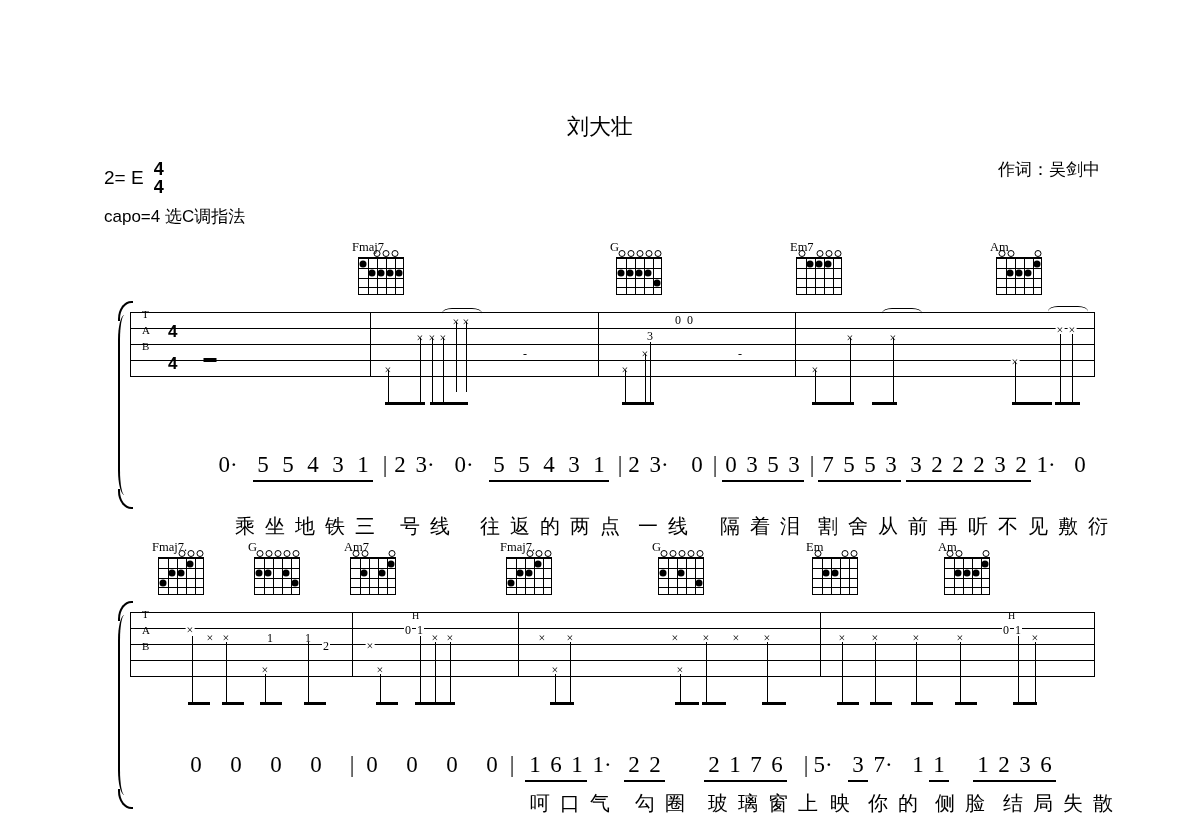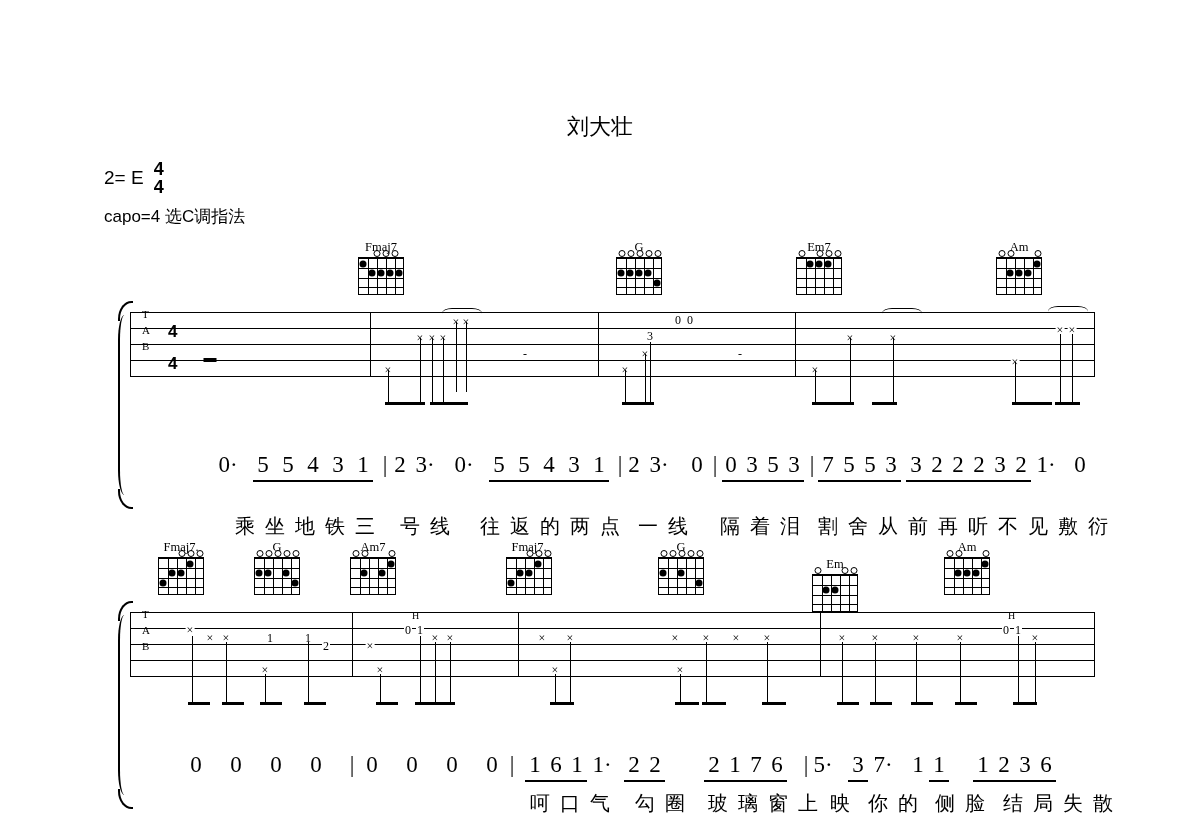--- a/index.html
+++ b/index.html
@@ -181,21 +181,21 @@
   .h-mark {
     position: absolute;
     font-size: 10px;
     font-family: "Liberation Serif", serif;
   }
 
   
   .chord {
     position: absolute;
     width: 58px;
-    text-align: center;
+    text-align: left;
   }
   .chord .cname {
     font-size: 12.5px;
     font-family: "Liberation Serif", serif;
     margin-bottom: 2px;
     white-space: nowrap;
   }
   .grid {
     position: relative;
     width: 46px;
@@ -271,20 +271,21 @@
   <div class="key-line">
     <span>2= E</span>
     <span class="timesig">
       <span>4</span>
       <span style="border-top:0;">4</span>
     </span>
   </div>
   <div class="capo-line">capo=4  选C调指法</div>
 
   <div class="credits">
+    <div>作词：吴剑中</div>
   </div>
 
   <div class="system" id="system1">
 
     <div class="chord" style="left:352px; top:0;">
       <div class="cname">Fmaj7</div>
       <div class="grid">
         <div class="v" style="left:9px"></div>
           <div class="v" style="left:18px"></div>
         <div class="v" style="left:27px"></div>
@@ -542,21 +543,21 @@
           <div class="open" style="left:14px"></div>
         <div class="open" style="left:23px"></div>
           <div class="open" style="left:32px"></div>
           <div class="open" style="left:41px"></div>
         <div class="dot" style="left:4px; top:14px"></div>
         <div class="dot" style="left:22px; top:14px"></div>
         <div class="dot" style="left:40px; top:24px"></div>
       </div>
     </div>
 
-    <div class="chord" style="left:806px; top:0;margin-top:17px;">
+    <div class="chord" style="left:806px; top:0;">
       <div class="cname">Em</div>
       <div class="grid">
         <div class="v" style="left:9px"></div>
           <div class="v" style="left:18px"></div>
         <div class="v" style="left:27px"></div>
           <div class="v" style="left:36px"></div>
         <div class="h" style="top:9px"></div>
           <div class="h" style="top:19px"></div>
           <div class="h" style="top:28px"></div>
         <div class="open" style="left:5px"></div>

